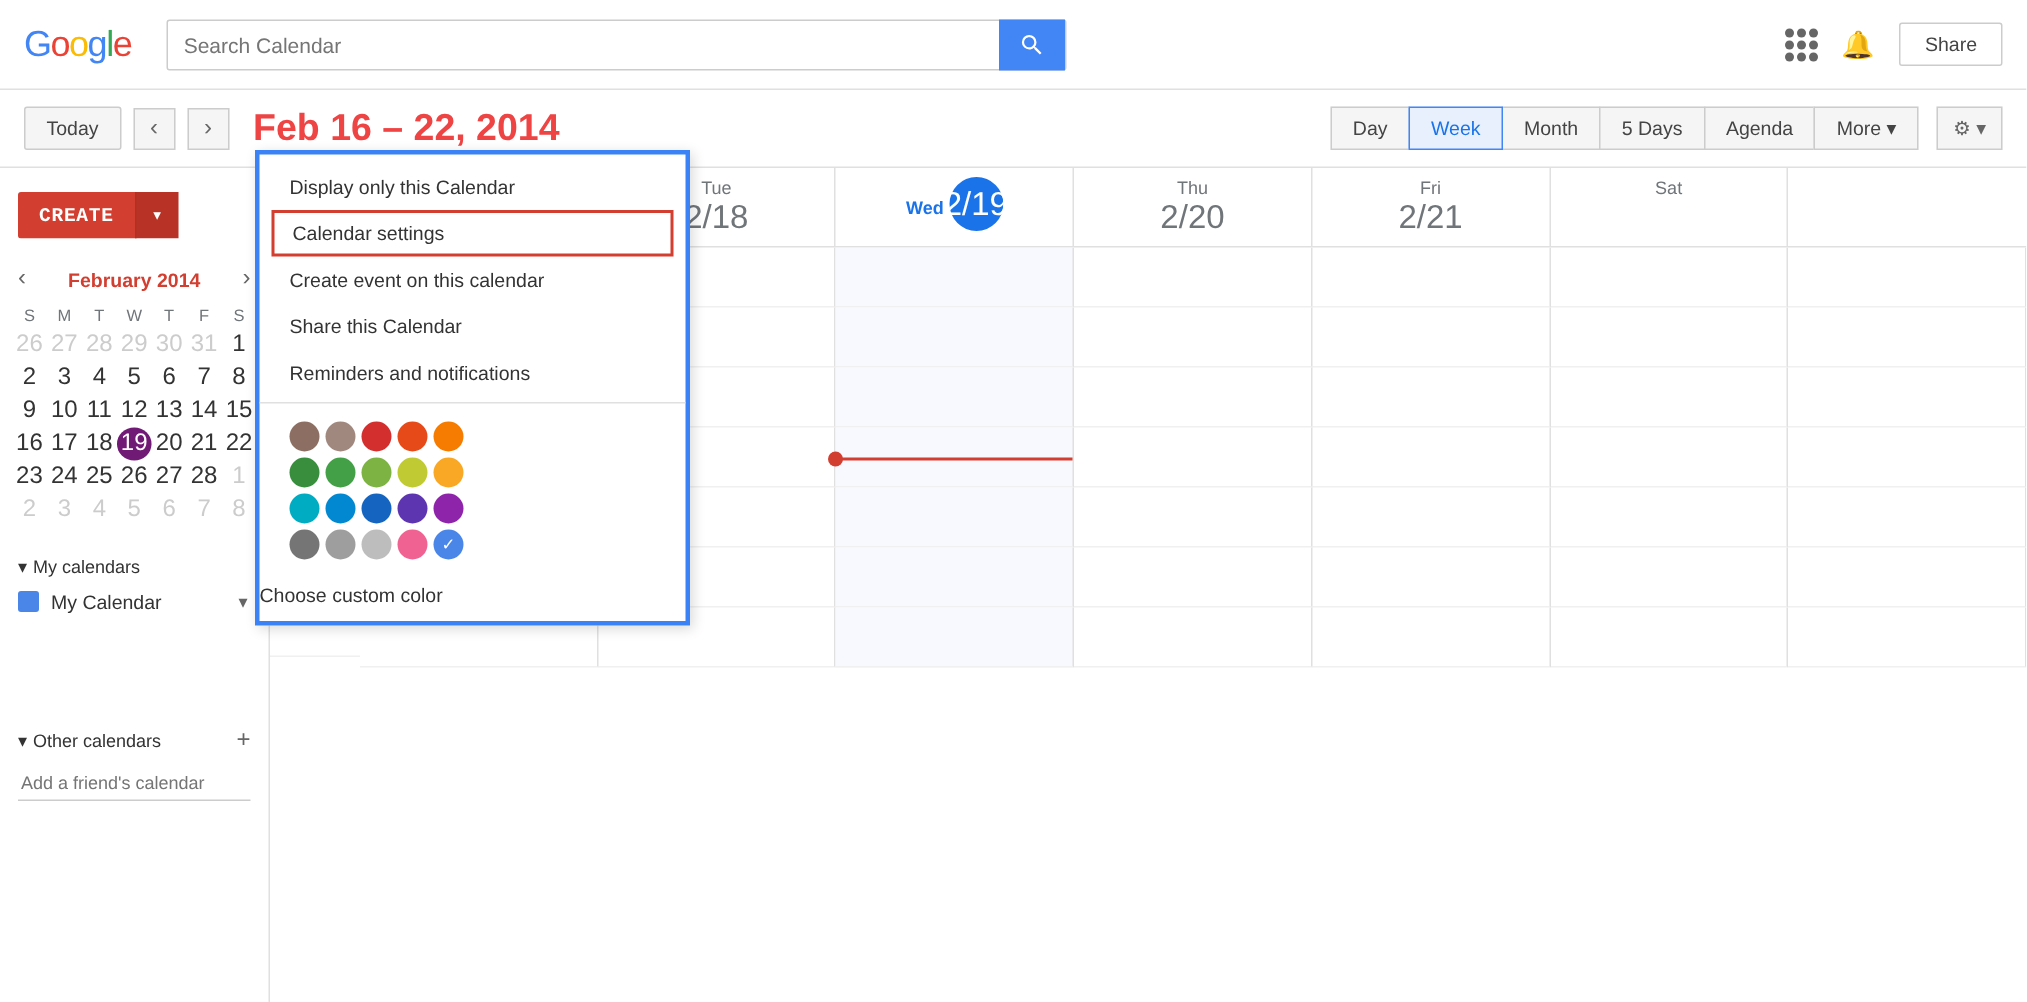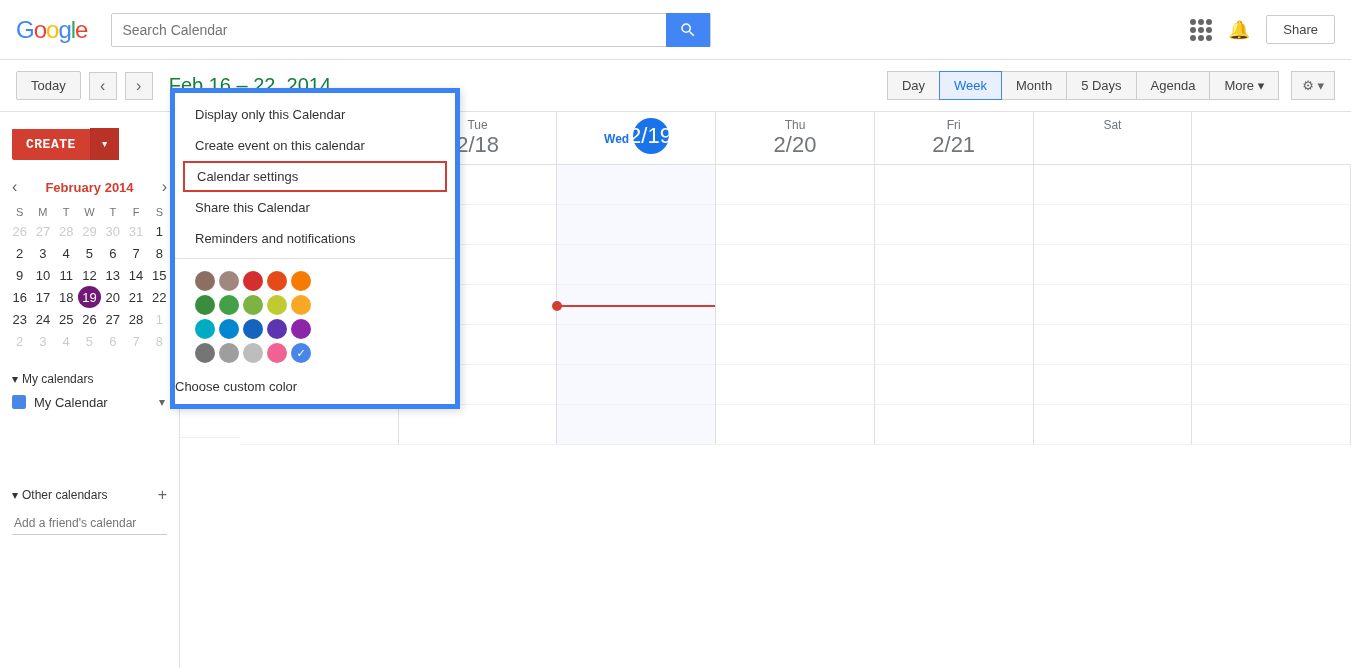--- a/index.html
+++ b/index.html
@@ -111,23 +111,23 @@
       width: 28px;
       height: 28px;
       cursor: pointer;
       font-size: 16px;
       display: flex;
       align-items: center;
       justify-content: center;
       color: #666;
     }
     #date-range {
-      font-size: 20px;
-      font-weight: 400;
-      color: #15803d;
+      font-size: 25px;
+      font-weight: 700;
+      color: #ef4444;
       margin: 0 8px;
     }
     #view-btns {
       margin-left: auto;
       display: flex;
       gap: 0;
     }
     .view-btn {
       border: 1px solid #ccc;
       background: #f5f5f5;
@@ -232,21 +232,21 @@
     .mini-cal-grid th {
       font-size: 11px;
       color: #70757a;
       text-align: center;
       padding: 2px 0;
       font-weight: normal;
     }
     .mini-cal-grid td {
       text-align: center;
       padding: 2px 0;
-      font-size: 13px;
+      font-size: 16px;
       color: #333;
       cursor: pointer;
       width: 22px;
       height: 22px;
     }
     .mini-cal-grid td.other-month { color: #ccc; }
     .mini-cal-grid td.today {
       background: #701a75;
       color: white;
       border-radius: 50%;
@@ -303,23 +303,23 @@
       font-size: 12px;
       color: #999;
       padding: 4px 2px;
       margin-top: 4px;
     }
 
     
     #context-menu {
       position: absolute;
       left: 170px;
-      top: 88px;
+      top: 100px;
       background: white;
-      border: 5px solid #3b82f6;
+      border: 3px solid #3b82f6;
       box-shadow: 2px 2px 8px rgba(0,0,0,0.15);
       z-index: 100;
       width: 290px;
       padding: 6px 0;
     }
     .menu-item {
       padding: 8px 20px;
       cursor: pointer;
       font-size: 13px;
       color: #333;
@@ -607,22 +607,22 @@
           <span>Other calendars</span>
         </span>
         <span style="font-size:16px;color:#666;">+</span>
       </div>
       <input class="add-friend-input" type="text" placeholder="Add a friend's calendar" style="">
     </div>
   </div>
 
   <div id="context-menu">
     <div class="menu-item">Display only this Calendar</div>
+    <div class="menu-item highlighted">Calendar settings</div>
     <div class="menu-item">Create event on this calendar</div>
-    <div class="menu-item highlighted">Calendar settings</div>
     <div class="menu-item">Share this Calendar</div>
     <div class="menu-item">Reminders and notifications</div>
     <div class="menu-divider"></div>
     <div class="color-palette">
       <div class="color-row" id="color-row-1">
           <div class="color-swatch" style="background: rgb(141, 110, 99);"></div>
           <div class="color-swatch" style="background: rgb(161, 136, 127);"></div>
           <div class="color-swatch" style="background: rgb(211, 47, 47);"></div>
           <div class="color-swatch" style="background: rgb(230, 74, 25);"></div>
           <div class="color-swatch" style="background: rgb(245, 124, 0);"></div>

